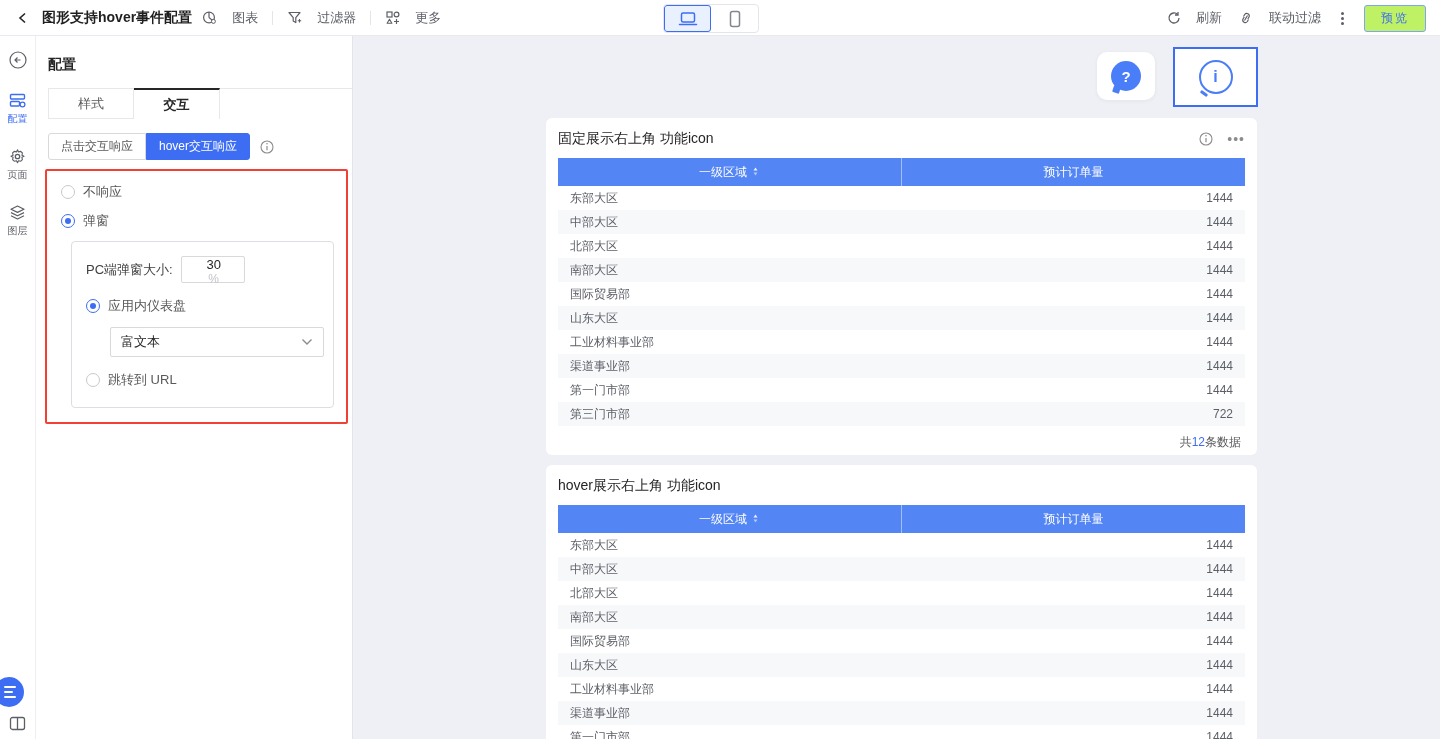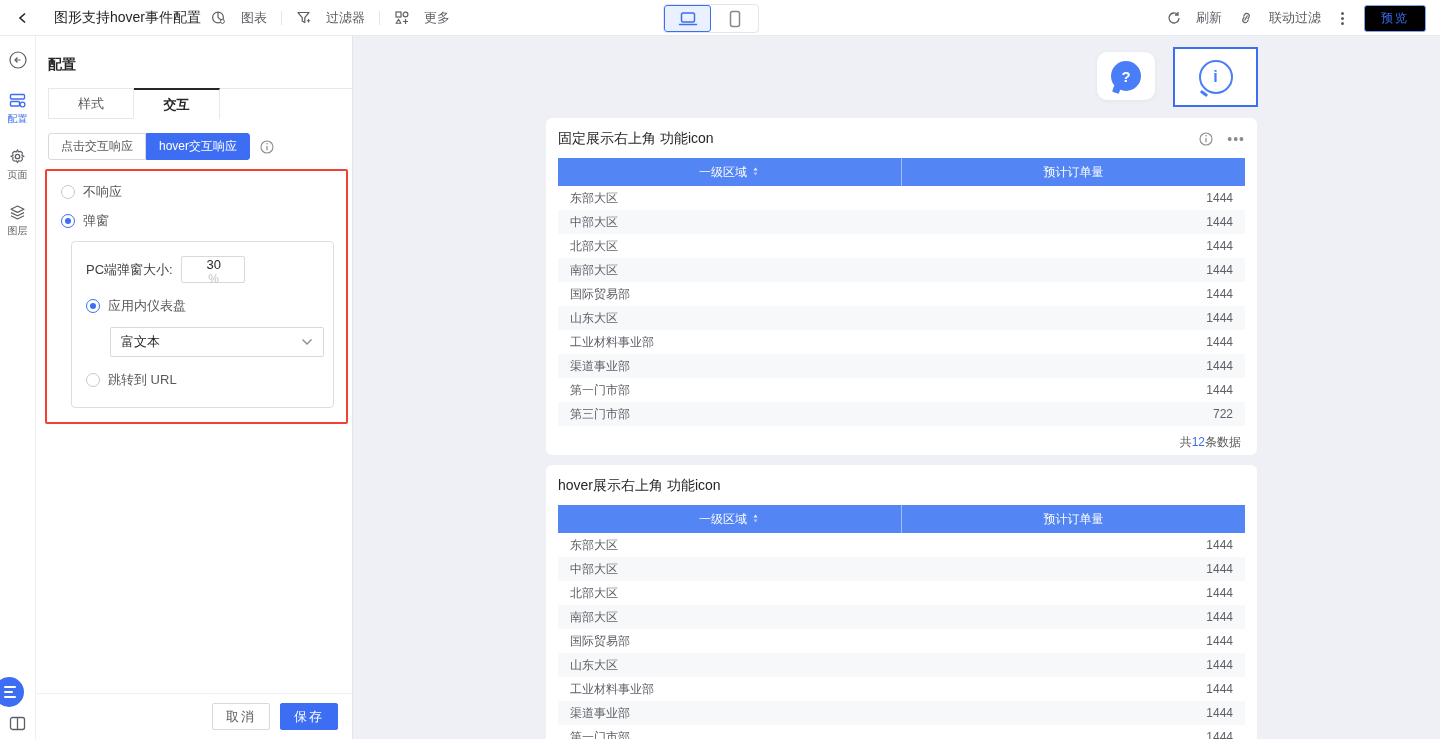--- a/index.html
+++ b/index.html
@@ -4,31 +4,31 @@
 <style>
   * { margin:0; padding:0; box-sizing:border-box; }
   html,body { width:1440px; height:739px; overflow:hidden; background:#fff;
     font-family:"Liberation Sans", sans-serif; color:#333; }
 
   
   .toolbar { position:absolute; top:0; left:0; width:1440px; height:36px;
     background:#fff; border-bottom:1px solid #e7e9ee; display:flex; align-items:center; z-index:30; }
   .tb-left { display:flex; align-items:center; gap:10px; padding-left:14px; }
   .tb-back { width:18px; height:18px; display:flex; align-items:center; justify-content:center; cursor:pointer; }
-  .tb-title { font-size:14px; font-weight:normal; color:#1f1f1f;margin-left:12px; }
+  .tb-title { font-size:14px; font-weight:bold; color:#1f1f1f; }
   .tb-item { display:flex; align-items:center; gap:15px; font-size:13px; color:#5c5f66; cursor:pointer; }
   .tb-divider { width:1px; height:14px; background:#e3e5ea; margin:0 4px; }
   .device-toggle { position:absolute; left:663px; top:4px; display:flex;
     border:1px solid #e3e5ea; border-radius:4px; background:#fff; overflow:hidden; }
   .device-seg { width:47px; height:27px; display:flex; align-items:center; justify-content:center; cursor:pointer; }
   .device-seg.active { background:#eaf1fe; outline:1px solid #3d6df2; outline-offset:-1px; border-radius:3px; }
   .tb-right { position:absolute; right:14px; top:0; height:36px; display:flex; align-items:center; gap:16px; }
   .tb-dots { display:flex; flex-direction:column; gap:2px; padding:2px 4px; cursor:pointer; }
   .tb-dots i { width:3px; height:3px; border-radius:50%; background:#5c5f66; }
-  .preview-btn { border:1px solid #7fa3f7; color:#3d6df2; background:#000000; font-size:12px;
+  .preview-btn { border:1px solid #7fa3f7; color:#3d6df2; background:#bef264; font-size:12px;
     padding:4px 16px; border-radius:3px; letter-spacing:2px; cursor:pointer; }
 
   
   .rail { position:absolute; left:0; top:36px; width:36px; height:703px; background:#fff;
     border-right:1px solid #eceef2; display:flex; flex-direction:column; align-items:center; z-index:20; }
   .rail-collapse { margin-top:14px; cursor:pointer; }
   .rail-item { margin-top:22px; display:flex; flex-direction:column; align-items:center; gap:3px;
     font-size:10px; color:#5c5f66; cursor:pointer; }
   .rail-item.active { color:#3d6df2; }
   .rail-float { position:absolute; left:-6px; bottom:32px; width:30px; height:30px; border-radius:50%;
@@ -283,24 +283,20 @@
             <polyline points="1.5,1.5 6,6 10.5,1.5" fill="none" stroke="#8c8c8c" stroke-width="1.4"></polyline>
           </svg>
       </div>
       <label class="radio-row" style="margin-bottom:2px">
         <span class="radio"></span>
         <span>跳转到 URL</span>
       </label>
     </div>
   </div>
 
-  <div class="panel-actions">
-    <button class="btn btn-cancel">取消</button>
-    <button class="btn btn-save">保存</button>
-  </div>
 </div>
 
 <div class="canvas">
 
   <div class="help-widget">
     <span class="help-bubble">?</span>
   </div>
   <div class="info-widget">
     <span class="info-bubble">i</span>
   </div>

